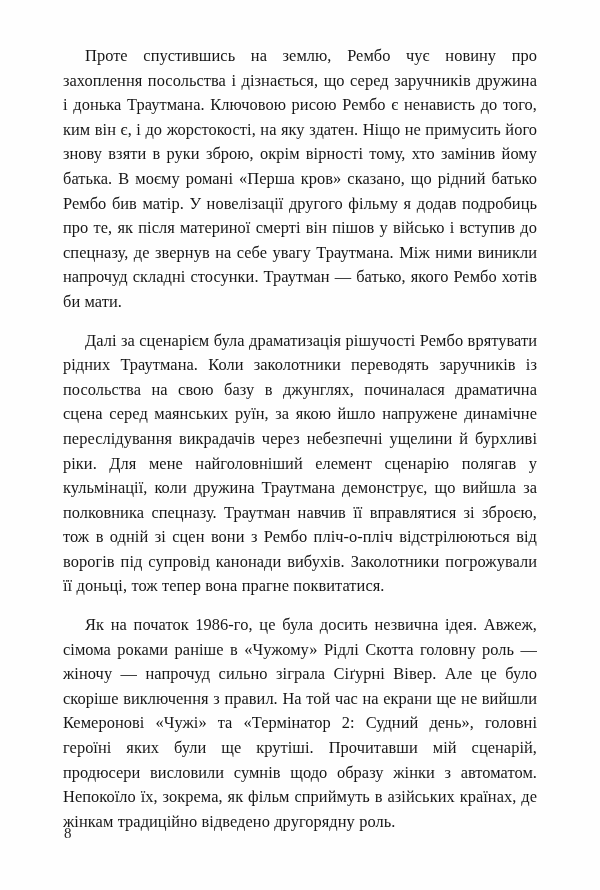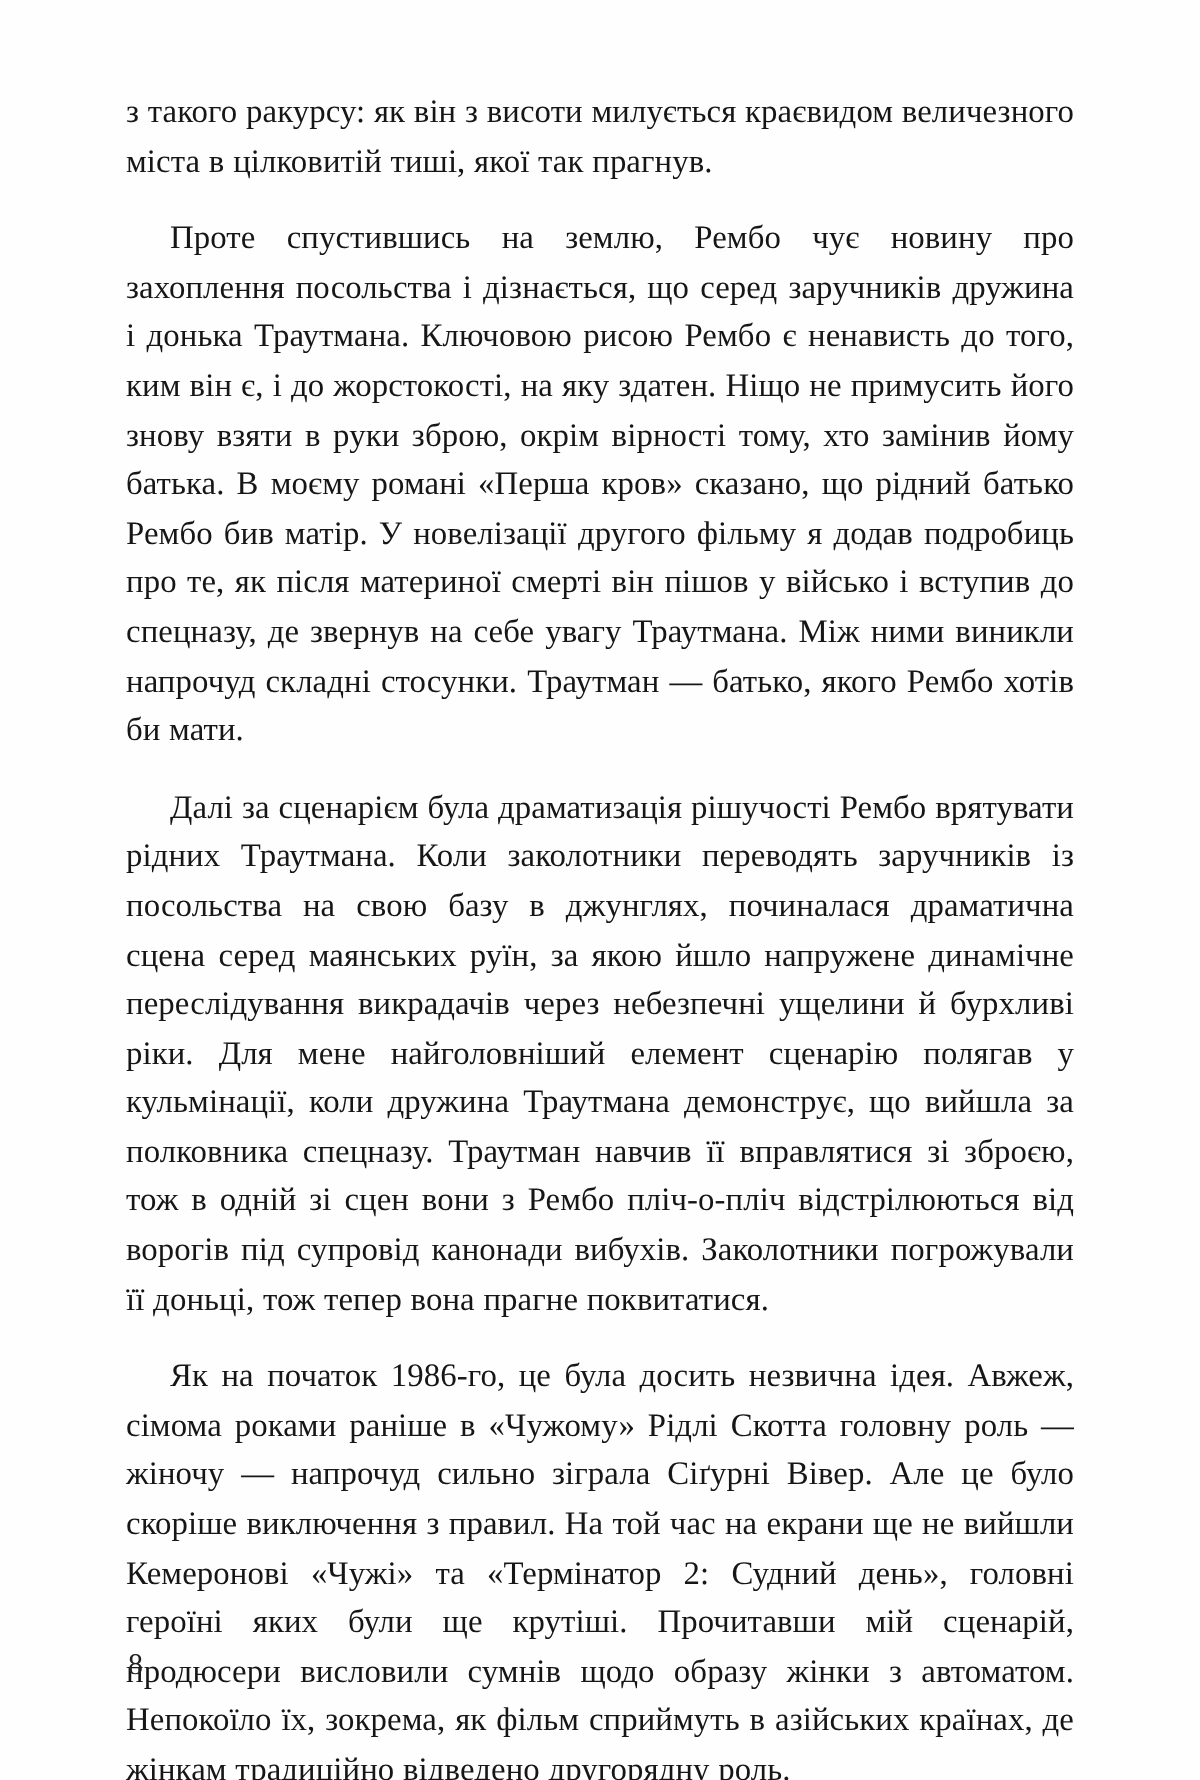--- a/index.html
+++ b/index.html
@@ -53,21 +53,20 @@
     color: #232323;
     letter-spacing: 0.2px;
   }
 </style>
 </head>
 <body>
 
 <div class="page">
 
   <div class="text-block">
-    <p class="para">з такого ракурсу: як він з висоти милується краєвидом величезного міста в цілковитій тиші, якої так прагнув.</p>
     <p class="para indent">Проте спустившись на землю, Рембо чує новину про захоплення посольства і дізнається, що серед заручників дружина і донька Траутмана. Ключовою рисою Рембо є ненависть до того, ким він є, і до жорстокості, на яку здатен. Ніщо не примусить його знову взяти в руки зброю, окрім вірності тому, хто замінив йому батька. В моєму романі «Перша кров» сказано, що рідний батько Рембо бив матір. У новелізації другого фільму я додав подробиць про те, як після материної смерті він пішов у військо і вступив до спецназу, де звернув на себе увагу Траутмана. Між ними виникли напрочуд складні стосунки. Траутман — батько, якого Рембо хотів би мати.</p>
     <p class="para indent">Далі за сценарієм була драматизація рішучості Рембо врятувати рідних Траутмана. Коли заколотники переводять заручників із посольства на свою базу в джунглях, починалася драматична сцена серед маянських руїн, за якою йшло напружене динамічне переслідування викрадачів через небезпечні ущелини й бурхливі ріки. Для мене найголовніший елемент сценарію полягав у кульмінації, коли дружина Траутмана демонструє, що вийшла за полковника спецназу. Траутман навчив її вправлятися зі зброєю, тож в одній зі сцен вони з Рембо пліч-о-пліч відстрілюються від ворогів під супровід канонади вибухів. Заколотники погрожували її доньці, тож тепер вона прагне поквитатися.</p>
     <p class="para indent">Як на початок 1986-го, це була досить незвична ідея. Авжеж, сімома роками раніше в «Чужому» Рідлі Скотта головну роль — жіночу — напрочуд сильно зіграла Сіґурні Вівер. Але це було скоріше виключення з правил. На той час на екрани ще не вийшли Кемеронові «Чужі» та «Термінатор 2: Судний день», головні героїні яких були ще крутіші. Прочитавши мій сценарій, продюсери висловили сумнів щодо образу жінки з автоматом. Непокоїло їх, зокрема, як фільм сприймуть в азійських країнах, де жінкам традиційно відведено другорядну роль.</p>
   </div>
 
   <div class="page-number">8</div>
 
 </div>
 
 </body></html>

